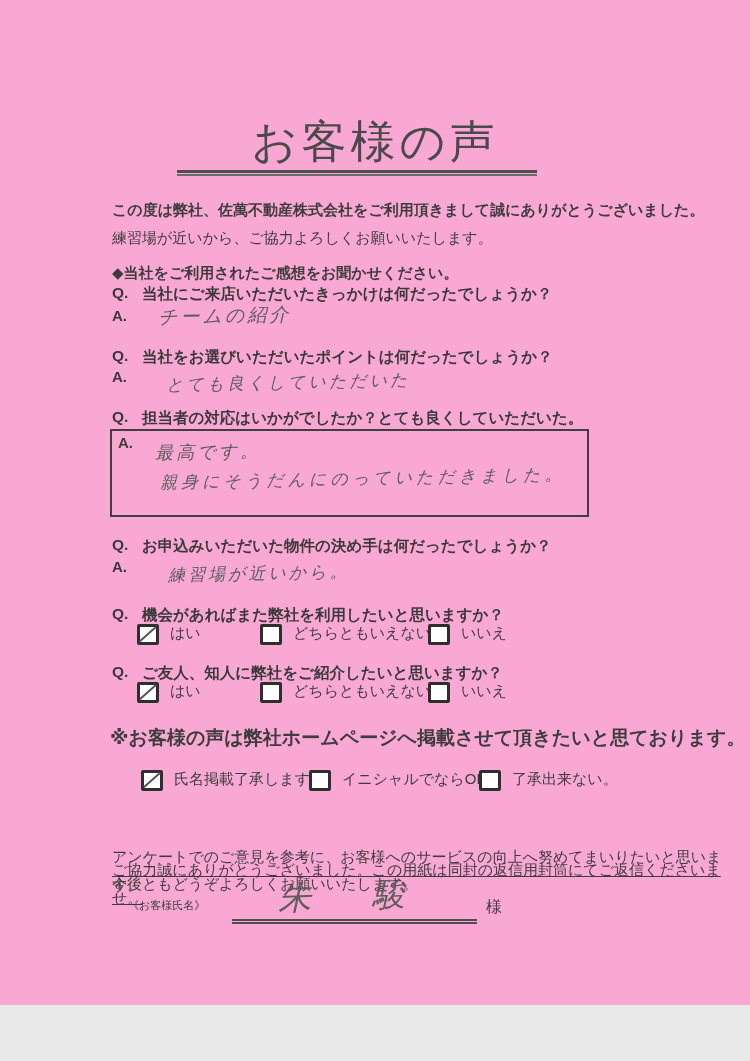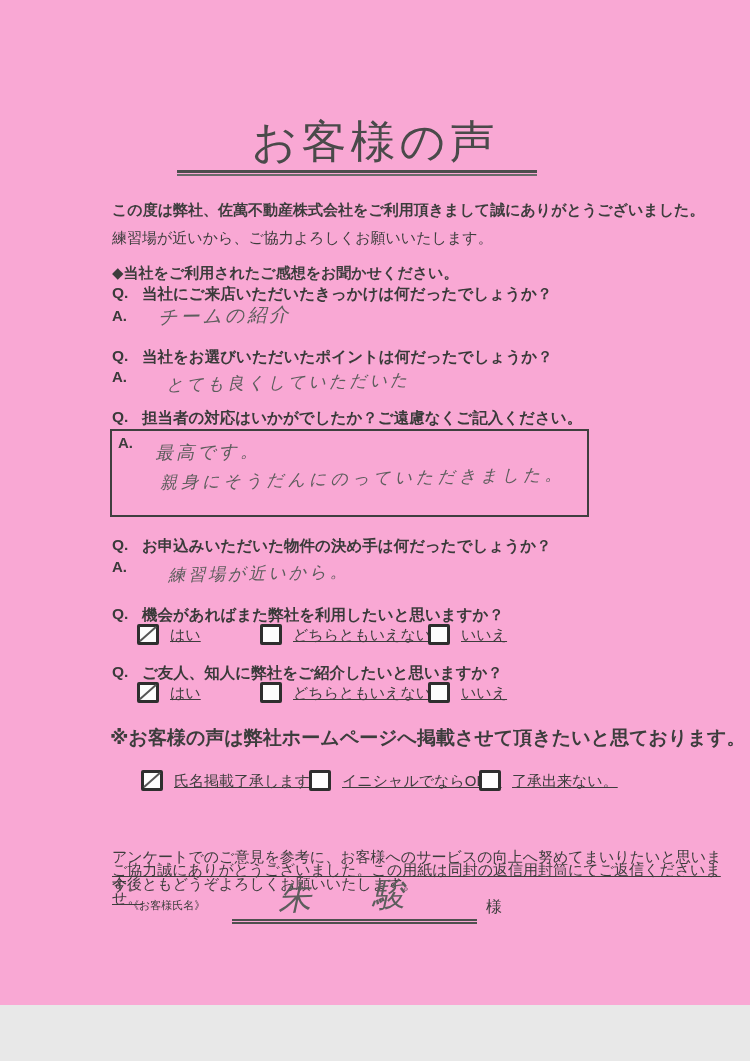--- a/index.html
+++ b/index.html
@@ -59,21 +59,21 @@
     border: 2px solid #3f3f3f;
     background: transparent;
   }
   .answer-box .qmark {
     position: absolute; top: 3px; left: 6px;
     font-size: 15px; font-weight: bold;
   }
 
   
   .cb-row { position: absolute; display: flex; align-items: center; height: 26px; }
-  .cb-opt { display: flex; align-items: flex-end; text-decoration: underline; }
+  .cb-opt { display: flex; align-items: flex-start; }
   .cb {
     position: relative;
     width: 22px; height: 21px;
     border: 3px solid #2e2e2e;
     border-radius: 2px;
     background: #fdfdfd;
     flex: 0 0 22px;
   }
   .cb.checked::after {
     content: "";
@@ -125,21 +125,21 @@
     <span class="qmark">Q.</span>
     <span>当社をお選びいただいたポイントは何だったでしょうか？</span>
   </div>
   <div class="arow" style="left:112px; top:368px;">
     <span class="qmark">A.</span>
   </div>
   <div class="hand" style="left:166px; top:371px; font-size:17px;">とても良くしていただいた</div>
 
   <div class="qrow" style="left:112px; top:408px;">
     <span class="qmark">Q.</span>
-    <span>担当者の対応はいかがでしたか？ご遠慮なくご記入ください。</span>
+    <span>担当者の対応はいかがでしたか？とても良くしていただいた。</span>
   </div>
   <div class="answer-box">
     <span class="qmark">A.</span>
   </div>
   <div class="hand" style="left:155px; top:440px; font-size:18px;">最高です。</div>
   <div class="hand" style="left:160px; top:467px; font-size:17px; letter-spacing:4px;">親身にそうだんにのっていただきました。</div>
 
   <div class="qrow" style="left:112px; top:536px;">
     <span class="qmark">Q.</span>
     <span>お申込みいただいた物件の決め手は何だったでしょうか？</span>

